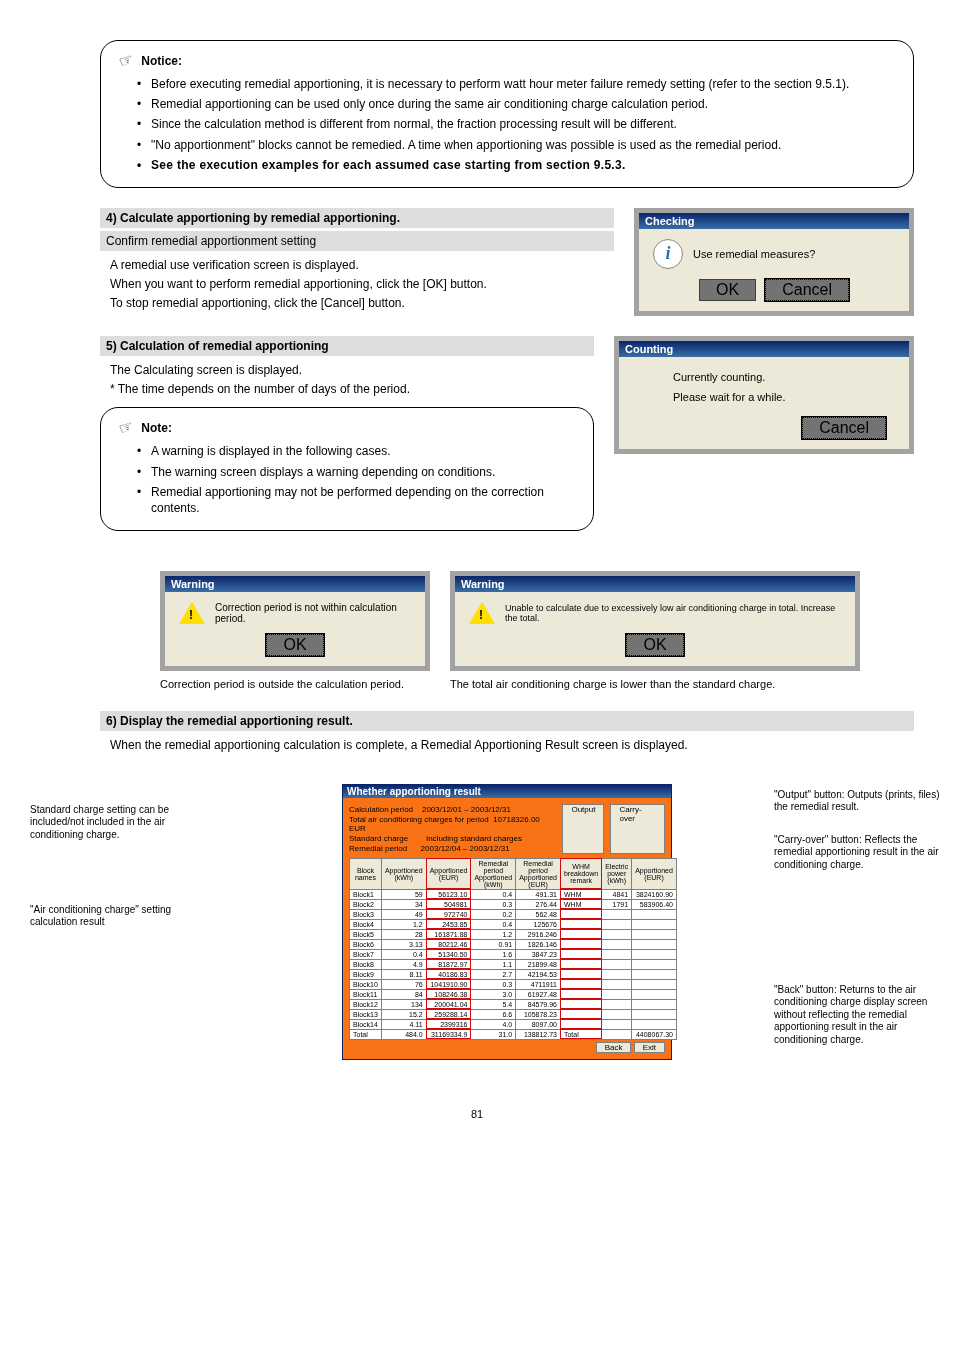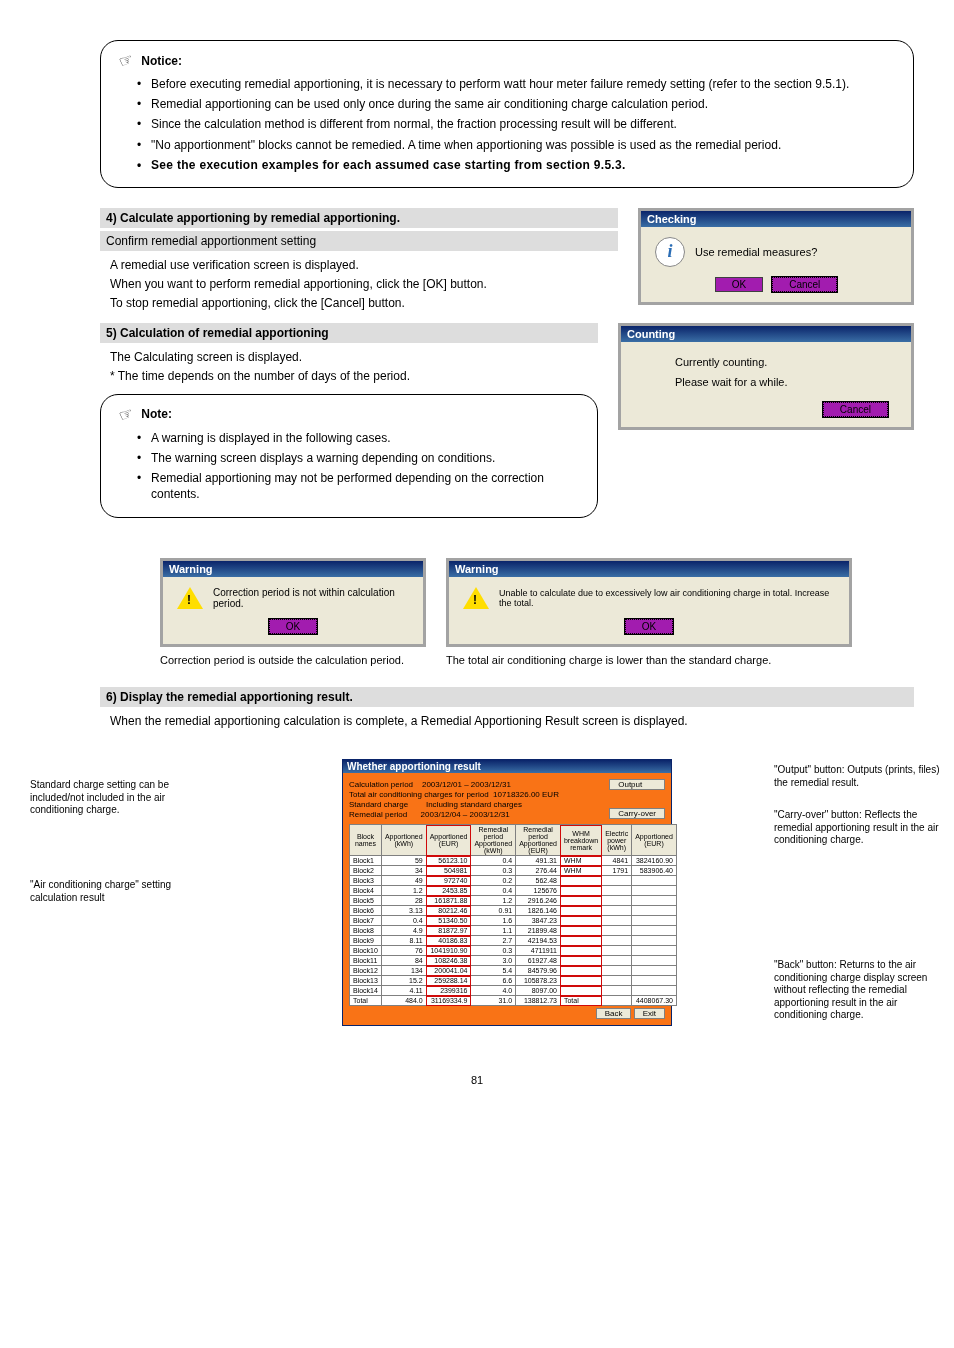--- a/index.html
+++ b/index.html
@@ -4,49 +4,49 @@
 <style>
   html,body{margin:0;padding:0;background:#fff;font-family:Arial,Helvetica,sans-serif;color:#000;font-size:12px}
   .page{width:954px;margin:0 auto;position:relative;padding:20px 40px 60px 100px;box-sizing:border-box}
   .pgnum{position:absolute;bottom:10px;left:50%;transform:translateX(-50%);font-size:11px}
   .rbox{border:1px solid #000;border-radius:18px;padding:10px 18px;margin:20px 0}
   .rbox .hd{display:flex;align-items:center;gap:8px;margin-bottom:6px}
   .rbox ul{margin:4px 0 4px 18px;padding:0}
   .rbox li{list-style:none;position:relative;padding-left:14px;margin:4px 0;line-height:1.35}
   .rbox li::before{content:"•";position:absolute;left:0}
   .bnote{font-weight:bold;letter-spacing:.3px}
-  .step{display:flex;gap:20px;align-items:flex-start;margin:8px 0}
+  .step{display:flex;gap:20px;align-items:flex-start;margin:20px 0}
   .stepL{flex:1}
   .stepHdr{background:#ddd;padding:3px 6px;font-weight:bold;margin-bottom:3px}
   .stepSub{background:#ddd;padding:3px 6px;margin-bottom:6px}
   .stepBody{margin:6px 0 0 10px}
   .stepBody p{margin:3px 0;line-height:1.35}
-  .dlg{border:3px solid #a3a3a3;display:inline-block;font-size:11px}
+  .dlg{border:5px solid #a3a3a3;display:inline-block;font-size:11px}
   .dlgT{background:linear-gradient(#0a246a,#3a6ea5);color:#fff;font-weight:bold;padding:2px 6px}
   .dlgB{background:#ece9d8;padding:10px 14px}
   .btnrow{text-align:center;margin-top:10px}
-  .wbtn{display:inline-block;border:1px solid #404040;background:#a21caf;padding:1px 16px;margin:0 3px;font-size:10px}
+  .wbtn{display:inline-block;border:1px solid #404040;background:#737373;padding:1px 16px;margin:0 3px;font-size:16px}
   .wbtn.def{border:1px dotted #000;outline:1px solid #000}
   .iconrow{display:flex;align-items:center;gap:10px}
   .infoIcon{width:28px;height:28px;border-radius:50%;background:#fff;border:1px solid #888;display:flex;align-items:center;justify-content:center;color:#2b6db5;font-weight:bold;font-size:18px;font-style:italic;font-family:Georgia,serif}
   .warnIcon{width:0;height:0;border-left:13px solid transparent;border-right:13px solid transparent;border-bottom:22px solid #ffde00;position:relative;display:inline-block}
   .warnIcon::after{content:"!";position:absolute;left:-3px;top:6px;font-weight:bold;color:#000;font-size:12px}
   .warnRow{display:flex;gap:20px;align-items:center;margin:20px 0}
   .cap{margin-top:6px;font-size:11px;line-height:1.3}
   .counting .dlgB{min-width:250px}
   .counting .lines{margin:4px 0 14px 40px}
   .counting .btnrow{text-align:right;padding-right:6px}
   .resWrap{position:relative;margin:30px 0 10px 0}
   .resImg{width:330px;margin:0 auto;display:block}
   .resDlg{border:1px solid #0a246a}
   .resDlg .dlgT{font-size:10px;padding:1px 4px}
   .resDlg .body{background:#f97316;padding:6px;font-size:8px}
   .resDlg .meta{display:flex;justify-content:space-between;gap:6px}
   .resDlg .meta .left p{margin:1px 0}
-  .resDlg .meta .right{display:flex;flex-direction:column;gap:18px}
+  .resDlg .meta .right{display:flex;flex-direction:row;gap:6px}
   .sbtn{border:1px solid #808080;background:#ece9d8;padding:0 8px;font-size:8px;display:inline-block}
   table.data{border-collapse:collapse;margin-top:4px;font-size:7px;background:#fff}
   table.data th,table.data td{border:1px solid #808080;padding:1px 3px;text-align:right}
   table.data th{background:#ece9d8;font-weight:normal;text-align:center}
   table.data td.nm{text-align:left}
   .redcol{outline:1.5px solid #d00a0a;outline-offset:-1px}
   .annot{position:absolute;font-size:10px;line-height:1.25}
   .hand{display:inline-block;transform:rotate(-20deg);font-size:16px}
   .footbtns{text-align:right;margin-top:2px}
 </style>

